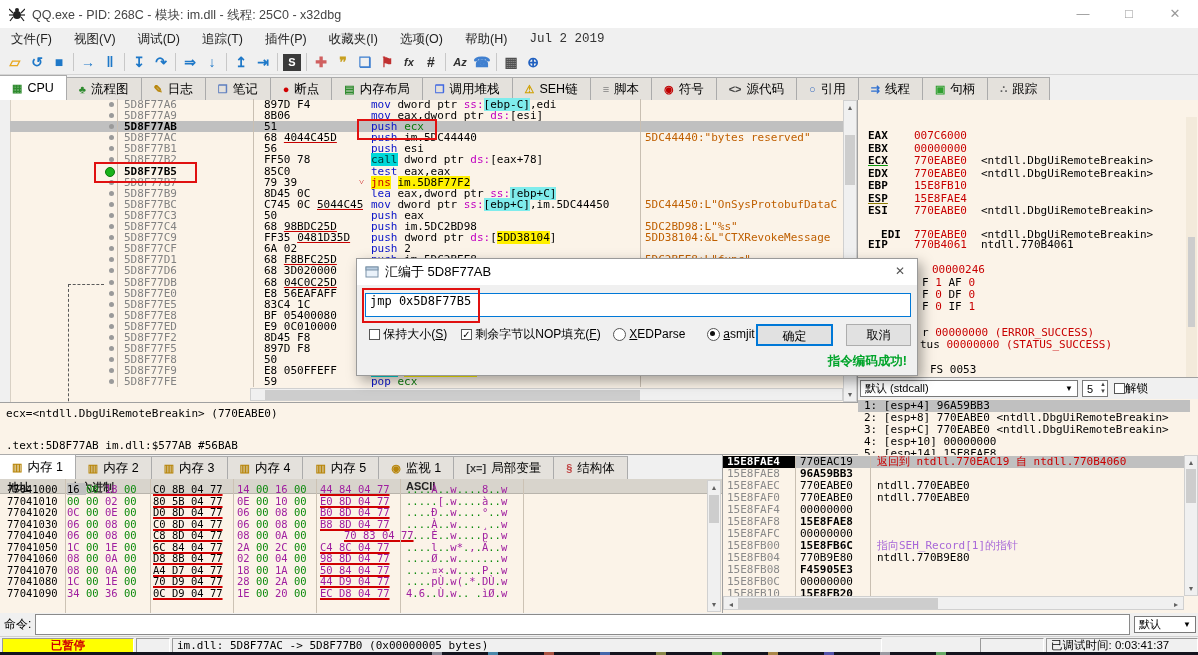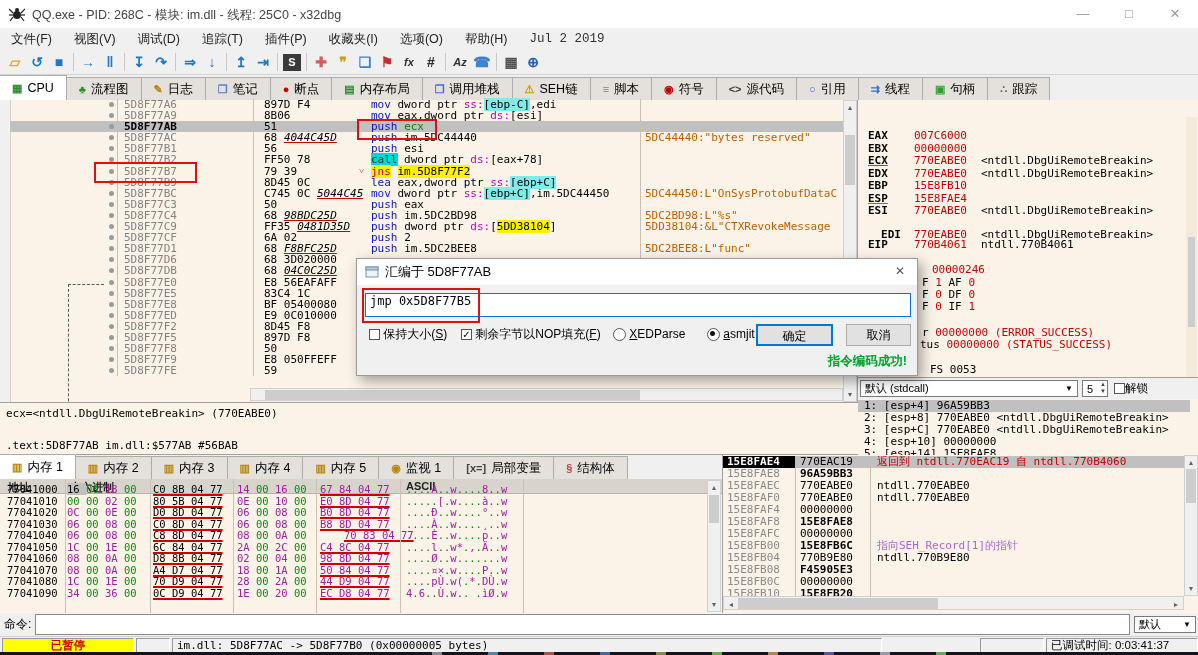--- a/index.html
+++ b/index.html
@@ -33,21 +33,21 @@
   .dot{position:absolute;right:3px;top:3px;width:5px;height:5px;border-radius:50%;background:#9a9a9a;}
   .dot.bp{width:8px;height:8px;top:1px;right:2px;background:#19b219;border:1px solid #0a7a0a;}
   .daddr{width:136px;flex:none;color:#828282;padding-left:6px;box-sizing:border-box;border-left:1px solid #C9BFB2;}
   .drow.sel .daddr,.daddr.bpa{color:#000;font-weight:bold;}
   .dbytes{width:110px;flex:none;color:#000;border-left:1px solid #C9BFB2;padding-left:10px;box-sizing:border-box;overflow:hidden;}
   .dtext{width:277px;flex:none;position:relative;padding-left:8px;box-sizing:border-box;}
   .dcomm{flex:1;color:#BF5F00;border-left:1px solid #C9BFB2;padding-left:4px;box-sizing:border-box;overflow:hidden;}
   .s-m{color:#0A14C8;} .s-k{color:#000;} .s-r{color:#0B7A0B;} .s-seg{color:#C000C0;}
   .s-cy{background:#7FECEC;color:#000;} .s-mc{background:#00D8D8;color:#003838;}
   .s-jy{background:#FFF000;color:#C80000;} .s-hy{background:#FFF000;color:#000;}
-  .bu{text-decoration:underline;text-decoration-color:#C80000;font-style:italic;}
+  .bu{text-decoration:underline;text-decoration-color:#C80000;}
   .jmark{position:absolute;left:-4px;top:0;color:#C80000;font-size:9px;}
   .flow{position:absolute;border-color:#5a5a5a;}
   
   .sbar{background:#F0F0F0;border:1px solid #D0D0D0;box-sizing:border-box;}
   .sthumb{position:absolute;background:#CDCDCD;}
   .sarrow{position:absolute;color:#606060;font-size:8px;text-align:center;width:100%;}
   
   #regs{left:858px;top:100px;width:340px;height:278px;border-bottom:1px solid #A0A0A0;box-sizing:border-box;}
   #fpu-btn{left:0;top:0;width:339px;height:17px;background:#F0F0F0;border-bottom:1px solid #C8C8C8;padding-left:10px;line-height:17px;font-size:12px;box-sizing:border-box;}
   .regrow{position:absolute;font-family:"DejaVu Sans Mono",monospace;font-size:11px;white-space:nowrap;}
@@ -296,20 +296,29 @@
           <div class="dgut">
             <div class="dot"></div>
           </div>
           <div class="daddr">5D8F77B2</div>
           <div class="dbytes"><span class="">FF50 78</span></div>
           <div class="dtext"><span class="s-mc">call</span><span class="s-k"> dword ptr </span><span class="s-seg">ds:</span><span class="s-k">[eax+78]</span></div>
           <div class="dcomm"></div>
         </div>
         <div class="drow">
           <div class="dgut">
+            <div class="dot bp"></div>
+          </div>
+          <div class="daddr bpa">5D8F77B5</div>
+          <div class="dbytes"><span class="">85C0</span></div>
+          <div class="dtext"><span class="s-m">test </span><span class="s-k">eax,eax</span></div>
+          <div class="dcomm"></div>
+        </div>
+        <div class="drow">
+          <div class="dgut">
             <div class="dot"></div>
           </div>
           <div class="daddr">5D8F77B7</div>
           <div class="dbytes"><span class="">79 39</span></div>
           <div class="dtext"><span class="jmark">˅</span><span class="s-jy">jns</span><span class="s-k"> </span><span class="s-hy">im.5D8F77F2</span></div>
           <div class="dcomm"></div>
         </div>
         <div class="drow">
           <div class="dgut">
             <div class="dot"></div>
@@ -585,21 +594,21 @@
       <div class="dumpcol" style="left:8px">地址</div>
       <div class="dumpcol" style="left:70px">十六进制</div>
       <div class="dumpcol" style="left:406px">ASCII</div>
     </div>
     <div id="dump-rows">
         <div class="dumprow" style="left: 0px; top: 29px; width: 722px;">
           <span style="position: absolute; left: 7px;">77041000</span>
           <span class="hexg" style="left: 67px;"><span class="bsel">16 </span><span class="bz">00 </span><span class="bnz">18 </span><span class="bz">00</span></span>
           <span class="hexg pg-dark" style="left: 153px;">C0 8B 04 77</span>
           <span class="hexg" style="left: 237px;"><span class="bnz">14 </span><span class="bz">00 </span><span class="bnz">16 </span><span class="bz">00</span></span>
-          <span class="hexg pg-purple" style="left: 320px;">67 84 04 77</span>
+          <span class="hexg pg-purple" style="left: 320px;">44 84 04 77</span>
           <span style="position: absolute; left: 406px;"><span class="adot">.</span><span class="adot">.</span><span class="adot">.</span><span class="adot">.</span><span class="ach">À</span><span class="adot">.</span><span class="adot">.</span><span class="ach">w</span><span class="adot">.</span><span class="adot">.</span><span class="adot">.</span><span class="adot">.</span><span class="ach">8</span><span class="adot">.</span><span class="adot">.</span><span class="ach">w</span></span>
         </div>
         <div class="dumprow" style="left: 0px; top: 40.5px; width: 722px;">
           <span style="position: absolute; left: 7px;">77041010</span>
           <span class="hexg" style="left: 67px;"><span class="bz">00 </span><span class="bz">00 </span><span class="bnz">02 </span><span class="bz">00</span></span>
           <span class="hexg pg-dark" style="left: 153px;">80 5B 04 77</span>
           <span class="hexg" style="left: 237px;"><span class="bnz">0E </span><span class="bz">00 </span><span class="bnz">10 </span><span class="bz">00</span></span>
           <span class="hexg pg-purple" style="left: 320px;">E0 8D 04 77</span>
           <span style="position: absolute; left: 406px;"><span class="adot">.</span><span class="adot">.</span><span class="adot">.</span><span class="adot">.</span><span class="adot">.</span><span class="ach">[</span><span class="adot">.</span><span class="ach">w</span><span class="adot">.</span><span class="adot">.</span><span class="adot">.</span><span class="adot">.</span><span class="ach">à</span><span class="adot">.</span><span class="adot">.</span><span class="ach">w</span></span>
         </div>

